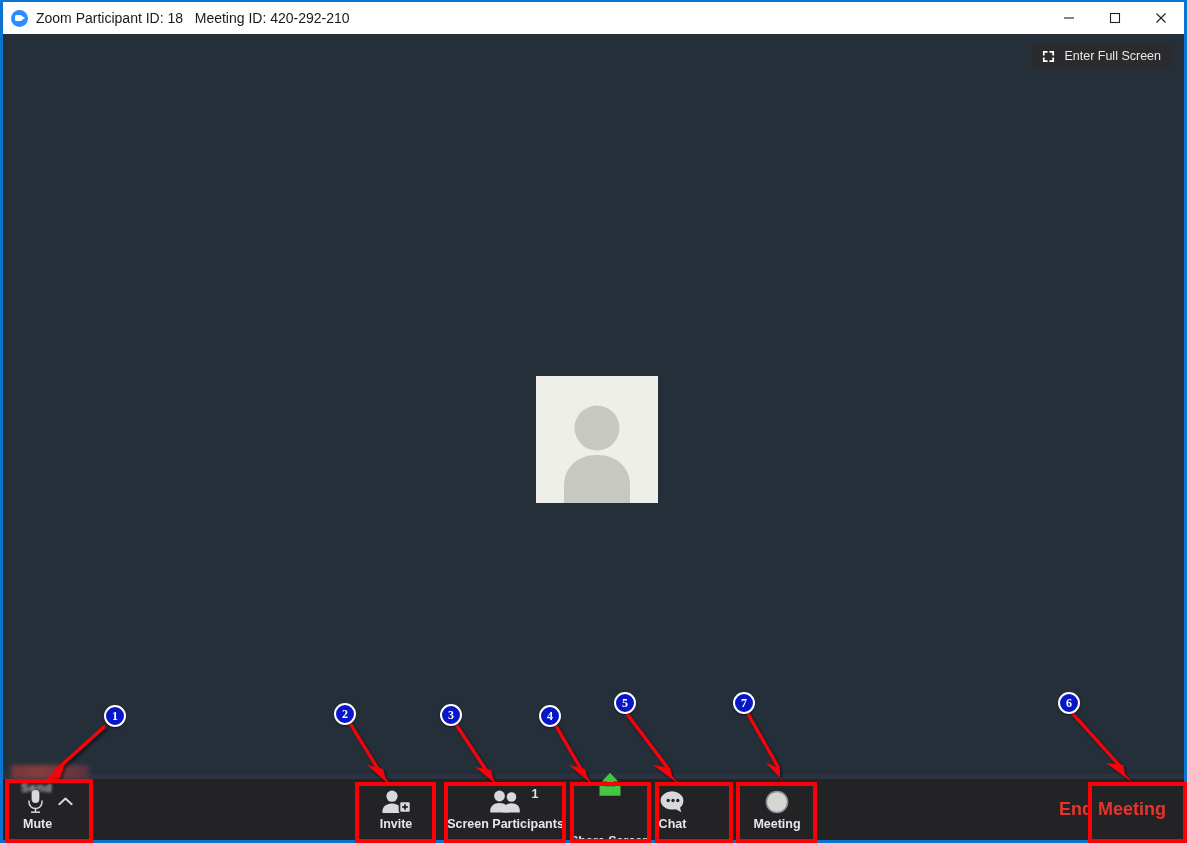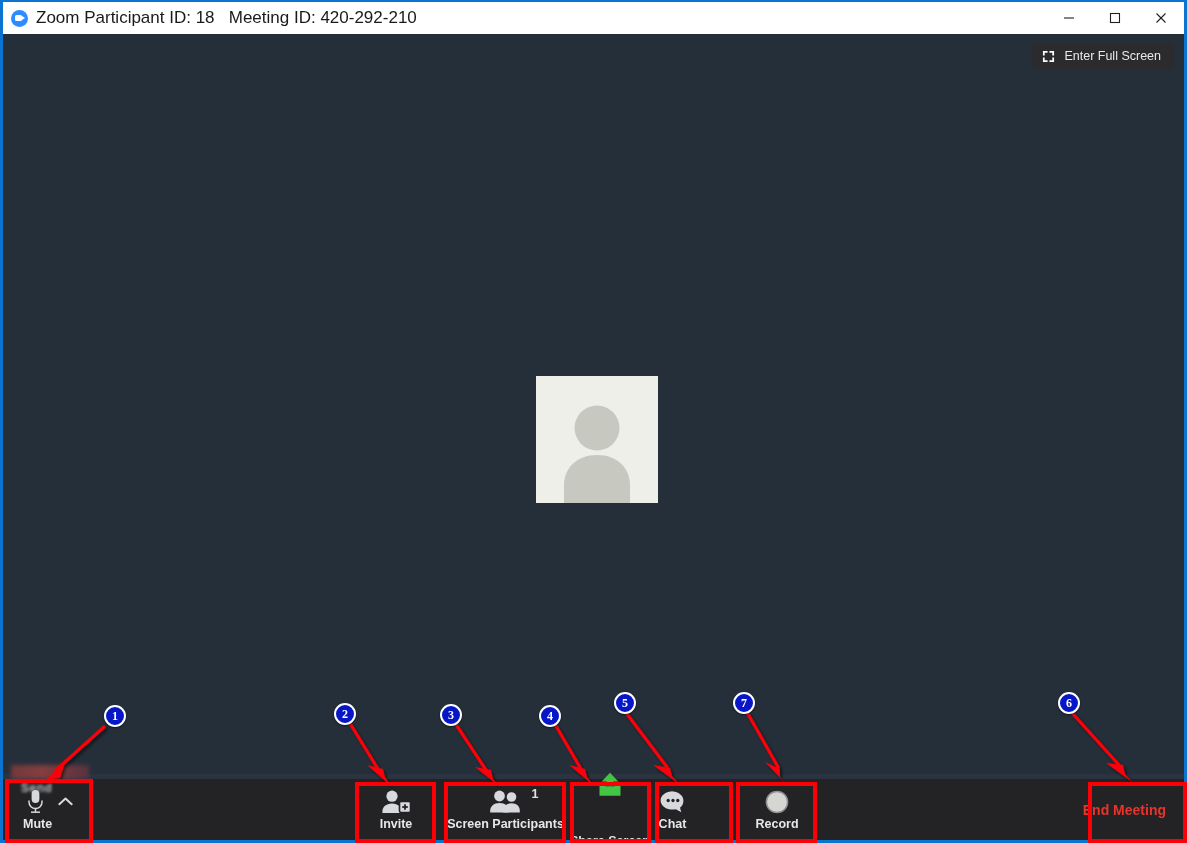--- a/index.html
+++ b/index.html
@@ -59,21 +59,21 @@
   .zoom-logo::before {
     content: "";
     position: absolute;
     left: 10.5px; top: 6.5px;
     width: 0; height: 0;
     border-top: 2px solid transparent;
     border-bottom: 2px solid transparent;
     border-left: 3.5px solid #ffffff;
   }
   #window-title {
-    font-size: 17px;
+    font-size: 14px;
     color: #1a1a1a;
     white-space: pre;
   }
 
   #titlebar-controls {
     display: flex;
     height: 100%;
   }
   .win-btn {
     width: 46px;
@@ -182,21 +182,21 @@
 
   #btn-end {
     position: absolute;
     bottom: 0;
     right: 8px;
     height: 61px;
     display: flex;
     align-items: center;
     justify-content: center;
     color: #e7342c;
-    font-size: 14px;
+    font-size: 18px;
     font-weight: bold;
     cursor: pointer;
     padding: 0 10px;
     white-space: nowrap;
   }
 
   
   .manage-icon-wrap { position: relative; height: 27px; display:flex; align-items:center; }
   .badge-count {
     position: absolute;
@@ -379,21 +379,21 @@
         </span>
         <span class="tb-label">Chat</span>
       </div>
 
       <div class="tb-btn" id="btn-record">
         <span class="tb-icon">
           <svg width="26" height="26" viewBox="0 0 26 26">
             <circle cx="13" cy="13" r="10.6" fill="#d5d5d2" stroke="#8f9093" stroke-width="1.5"></circle>
           </svg>
         </span>
-        <span class="tb-label">Record</span>
+        <span class="tb-label">Meeting</span>
       </div>
 
       <div id="btn-end">
         <span>End Meeting</span>
       </div>
 
     </div>
   </div>
 
   <div id="annotations">

